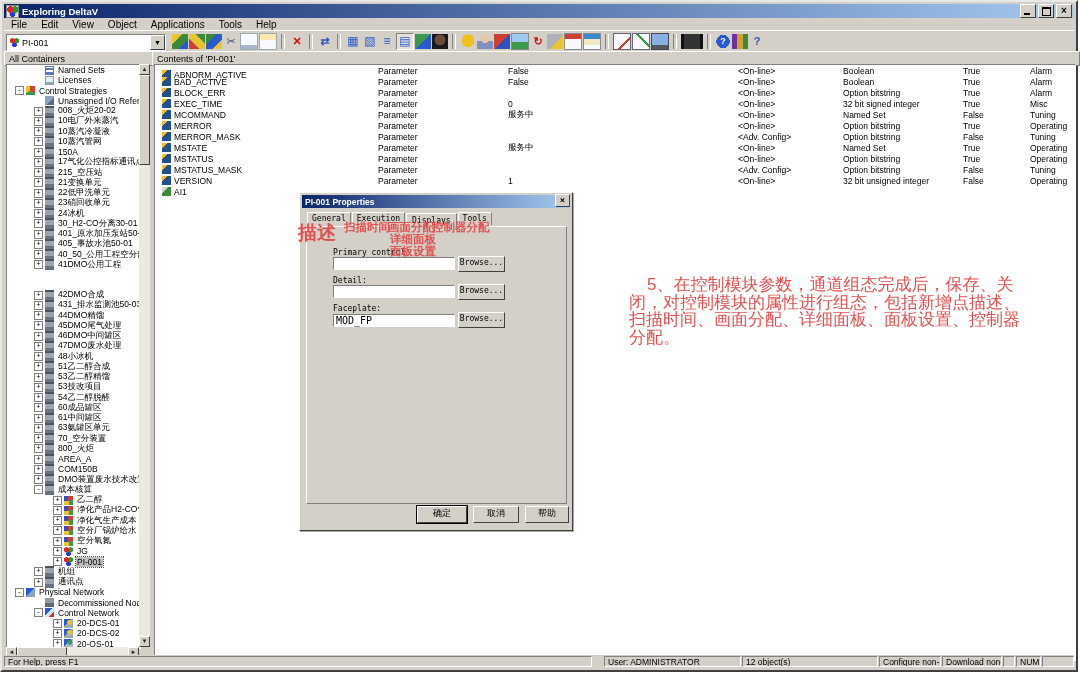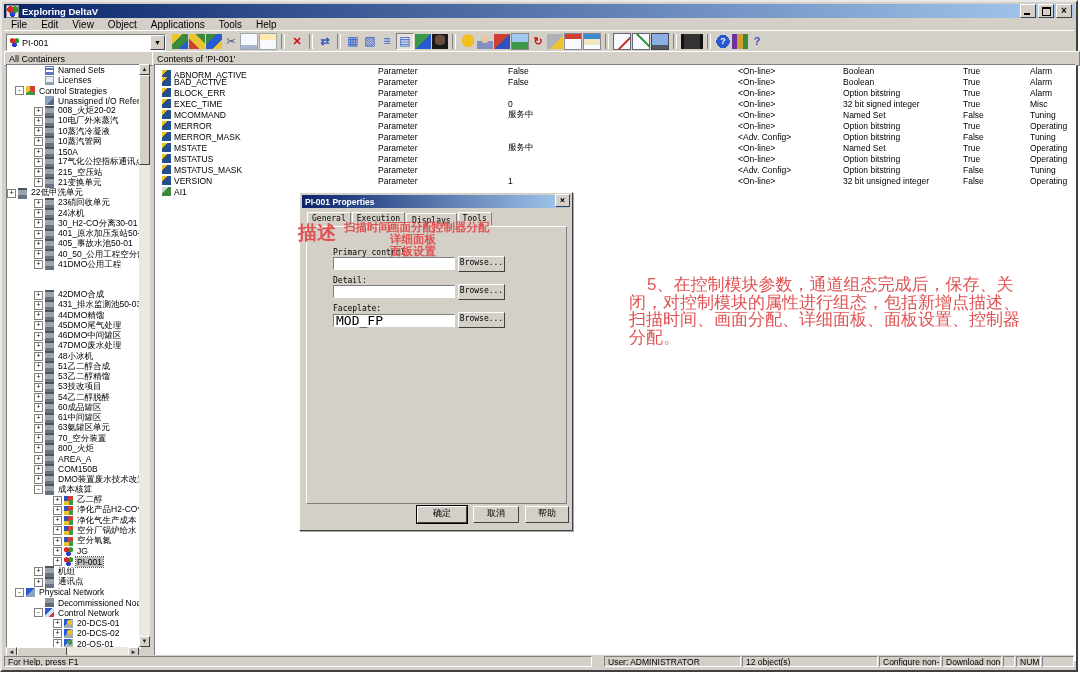--- a/index.html
+++ b/index.html
@@ -119,21 +119,21 @@
           border:1px solid;border-color:#fff #404040 #404040 #fff;font-size:9px;line-height:10px;
           text-align:center;color:#000;font-weight:bold;}
   .dtabs{position:absolute;left:7px;top:19px;display:flex;align-items:flex-start;height:15px;}
   .dtab{background:#d4d0c8;border:1px solid;border-color:#fff #808080 #d4d0c8 #fff;
         border-bottom:none;padding:1px 4px 2px 4px;margin-right:1px;font-size:8px;}
   .dtab.active{padding:2px 5px 3px 5px;position:relative;top:1px;z-index:3;}
   .dpanel{position:absolute;left:6px;top:33px;width:259px;height:276px;background:#d4d0c8;
           border:1px solid;border-color:#fff #808080 #808080 #fff;}
   .dlabel{position:absolute;font-size:8px;}
   .dinput{position:absolute;width:118px;height:11px;background:#fff;border:1px solid;
-          border-color:#808080 #fff #fff #808080;font-size:13px;line-height:11px;padding-left:2px;
+          border-color:#808080 #fff #fff #808080;font-size:10px;line-height:11px;padding-left:2px;
           font-family:"DejaVu Sans Mono",monospace;}
   .dbrowse{position:absolute;width:45px;height:14px;background:#d4d0c8;border:1px solid;
            border-color:#fff #404040 #404040 #fff;font-size:8px;text-align:center;line-height:12px;}
   .dbtn{position:absolute;height:15px;background:#d4d0c8;border:1px solid;
         border-color:#fff #404040 #404040 #fff;font-size:9px;text-align:center;line-height:13px;
         font-family:"Liberation Sans",sans-serif;}
   .dbtn.default{outline:1px solid #000;}
   
   .ann{position:absolute;color:#e05252;font-weight:bold;white-space:nowrap;z-index:20;}
   .note{position:absolute;left:627px;top:274px;width:398px;color:#e05252;font-size:17px;
@@ -272,21 +272,21 @@
         <div class="trow" style="padding-left: 27px;">
           <span class="ttoggle">+</span>
           <span class="tic tic-factory"></span>
           <span class="tlabel">215_空压站</span>
         </div>
         <div class="trow" style="padding-left: 27px;">
           <span class="ttoggle">+</span>
           <span class="tic tic-factory"></span>
           <span class="tlabel">21变换单元</span>
         </div>
-        <div class="trow" style="">
+        <div class="trow" style="padding-left: 27px;">
           <span class="ttoggle">+</span>
           <span class="tic tic-factory"></span>
           <span class="tlabel">22低甲洗单元</span>
         </div>
         <div class="trow" style="padding-left: 27px;">
           <span class="ttoggle">+</span>
           <span class="tic tic-factory"></span>
           <span class="tlabel">23硝回收单元</span>
         </div>
         <div class="trow" style="padding-left: 27px;">

